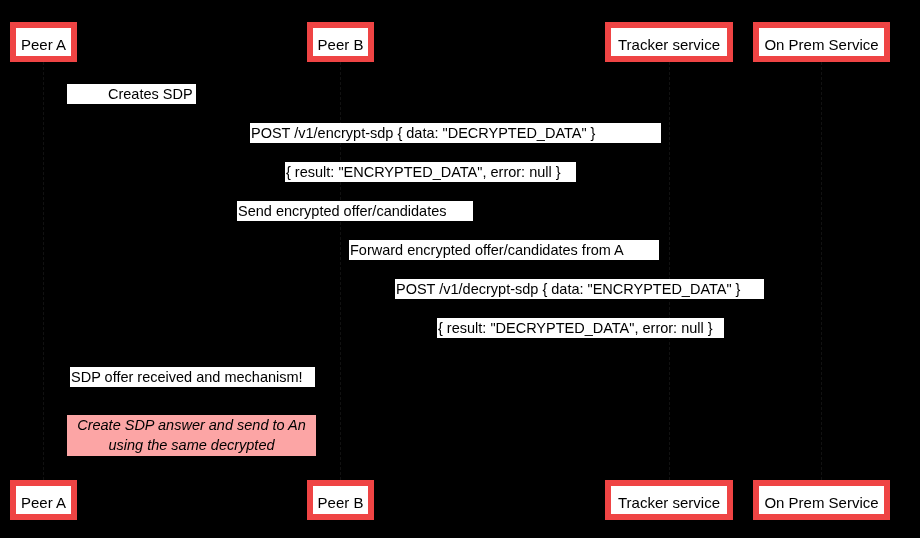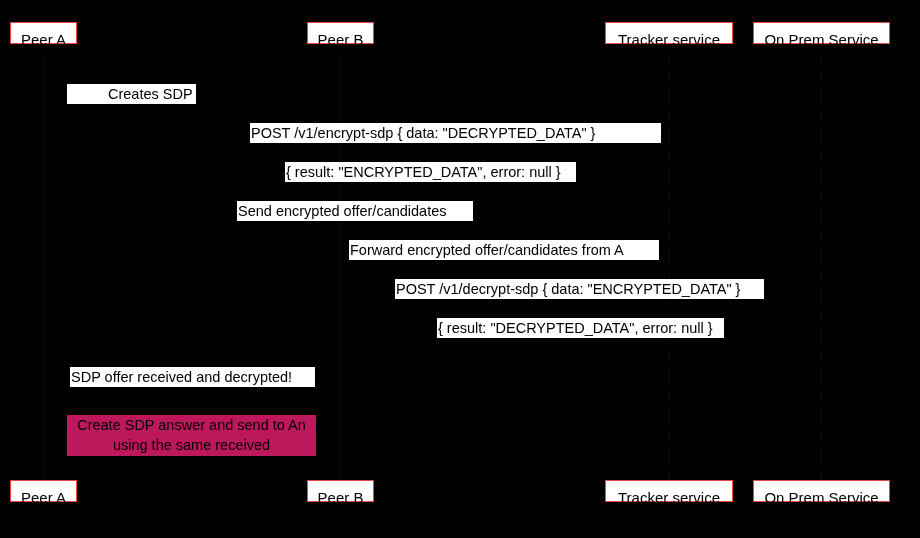--- a/index.html
+++ b/index.html
@@ -19,50 +19,51 @@
     position: absolute;
     width: 0;
     border-left: 1px dashed #111111;
     top: 57px;
     height: 423px;
   }
   .participant {
     position: absolute;
     background: #ffffff;
     color: #000000;
-    border: 1px solid #ef4444;
+    border: 6px solid #ef4444;
     font-size: 15px;
     line-height: 34px;
-    height: 22px;
+    height: 40px;
     text-align: center;
     white-space: nowrap;
     box-sizing: border-box;
   }
   .msg-label {
     position: absolute;
     background: #ffffff;
     color: #000000;
     font-size: 14.5px;
     line-height: 20px;
     height: 20px;
     padding: 0 1px;
     white-space: nowrap;
     overflow: hidden;
     box-sizing: border-box;
   }
   .note-box {
     position: absolute;
-    background: #be185d;
+    background: #fca5a5;
     color: #000000;
     font-size: 14.5px;
     line-height: 20px;
     text-align: center;
     overflow: hidden;
     box-sizing: border-box;
     padding: 0 4px;
+    font-style: italic;
   }
   .note-box .nline {
     display: block;
     white-space: nowrap;
   }
 </style>
 </head>
 <body>
 
 <div id="diagram">
@@ -84,25 +85,25 @@
   <div class="msg-label" style="left:285px; top:162px; width:291px;">{ result: "ENCRYPTED_DATA", error: null }</div>
 
   <div class="msg-label" style="left:237px; top:201px; width:236px;">Send encrypted offer/candidates</div>
 
   <div class="msg-label" style="left:349px; top:240px; width:310px;">Forward encrypted offer/candidates from A</div>
 
   <div class="msg-label" style="left:395px; top:279px; width:369px;">POST /v1/decrypt-sdp { data: "ENCRYPTED_DATA" }</div>
 
   <div class="msg-label" style="left:437px; top:318px; width:287px;">{ result: "DECRYPTED_DATA", error: null }</div>
 
-  <div class="msg-label" style="left:70px; top:367px; width:245px;">SDP offer received and decrypted!</div>
+  <div class="msg-label" style="left:70px; top:367px; width:245px;">SDP offer received and mechanism!</div>
 
   <div class="note-box" style="left:67px; top:415px; width:249px; height:41px;">
     <span class="nline">Create SDP answer and send to An</span>
-    <span class="nline">using the same received</span>
+    <span class="nline">using the same decrypted</span>
   </div>
 
   <div class="participant" style="left:10px; top:480px; width:67px;">Peer A</div>
   <div class="participant" style="left:307px; top:480px; width:67px;">Peer B</div>
   <div class="participant" style="left:605px; top:480px; width:128px;">Tracker service</div>
   <div class="participant" style="left:753px; top:480px; width:137px;">On Prem Service</div>
 
 </div>
 
 </body></html>

